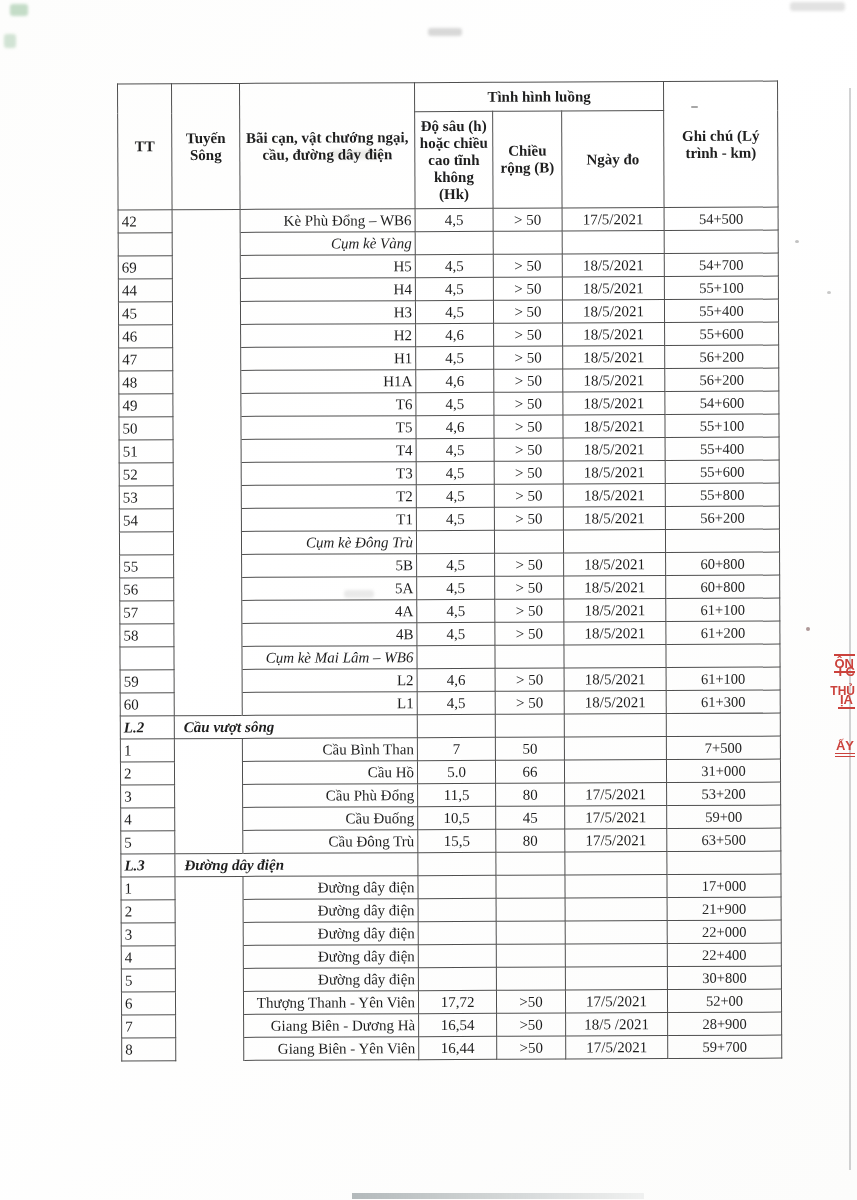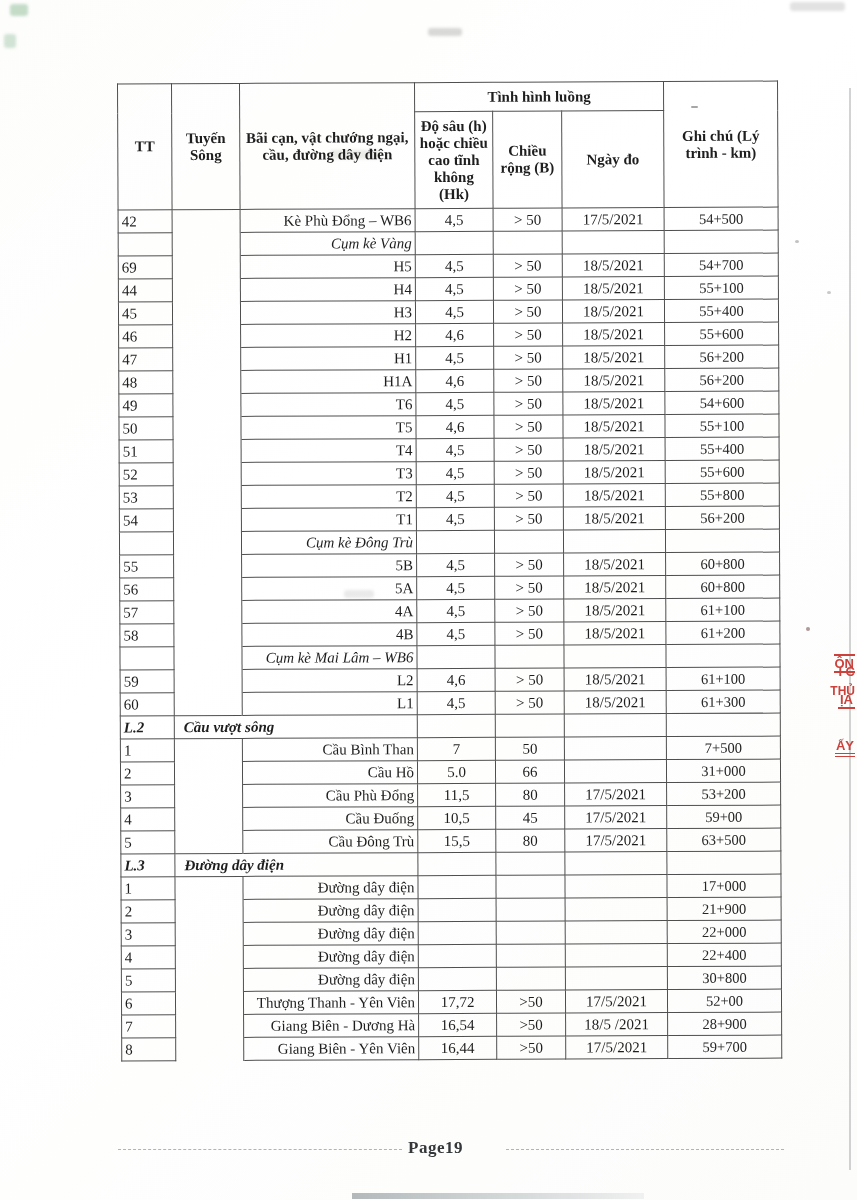--- a/index.html
+++ b/index.html
@@ -434,19 +434,14 @@
   </table>
 
   <div class="marginalia" id="marginalia" style="color: rgb(203, 66, 60);">
       <span class="frag frag-0">ÔN</span>
       <span class="frag frag-1">I C</span>
       <span class="frag frag-2">THỦ</span>
       <span class="frag frag-3">ỊA</span>
       <span class="frag frag-4">ẤY</span>
     </div>
 
-  <div class="footer">
-    <div class="dash dash-left"></div>
-    <div class="pagenum">Page19</div>
-    <div class="dash dash-right"></div>
-  </div>
 
 </div>
 
 </body></html>

